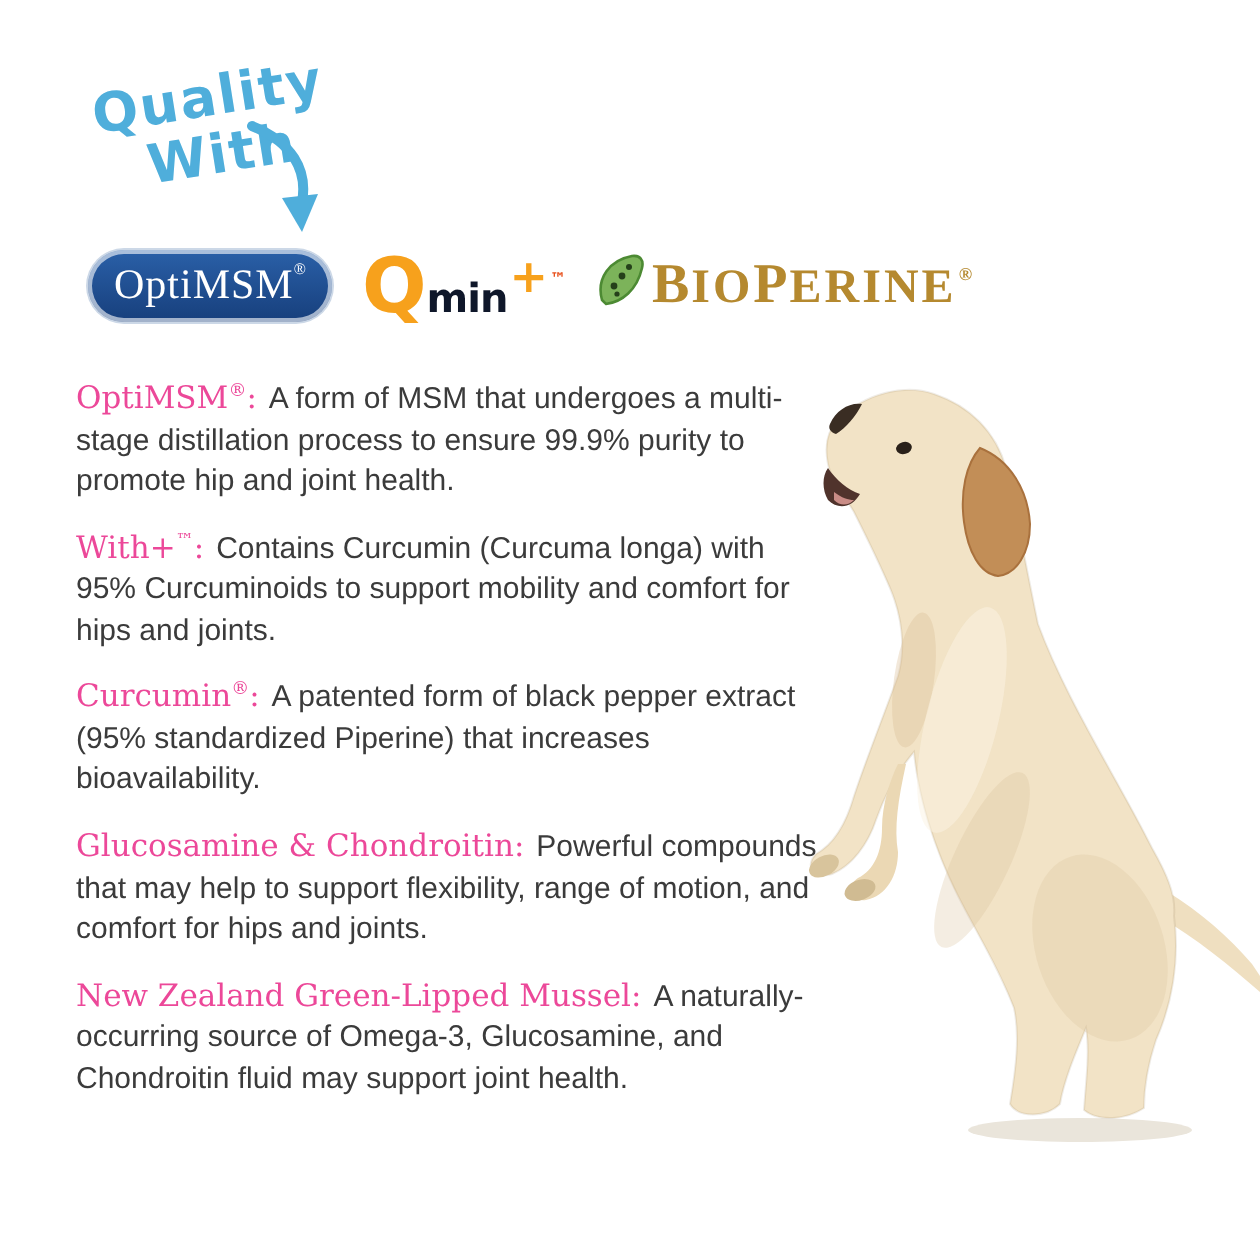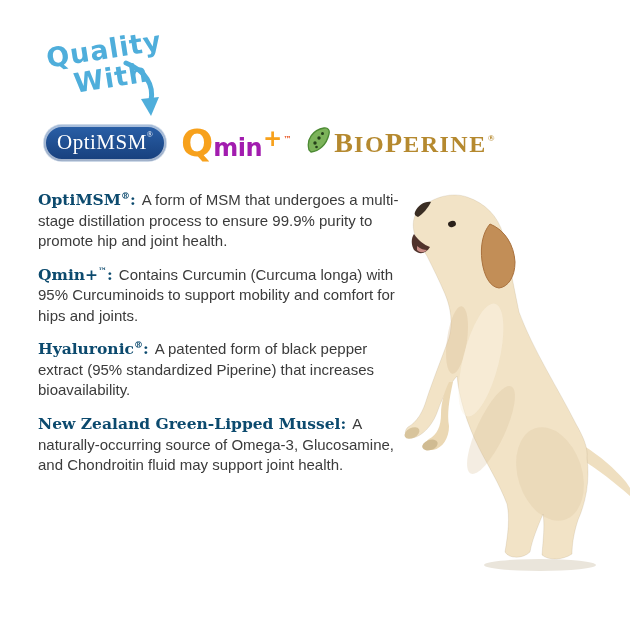--- a/index.html
+++ b/index.html
@@ -22,32 +22,32 @@
     display:flex;align-items:flex-start;justify-content:center;
     background:linear-gradient(180deg,#2a60a8,#173f7c);
     border-radius:999px;padding:5px 13px 7px 13px;
     box-shadow:inset 0 0 0 2px rgba(255,255,255,.6), 0 0 0 1px #ccd8e7;
     color:#fff;font-family:"Liberation Serif",serif;
   }
   .optimsm-pill .txt{font-size:21px;line-height:24px;letter-spacing:.5px;}
   .optimsm-pill sup{font-size:8px;line-height:8px;margin-top:1px;}
   .qmin-logo{display:flex;align-items:baseline;font-family:"DejaVu Sans",sans-serif;font-weight:800;}
   .qmin-logo .q{font-size:38px;color:#F7A11C;line-height:1;}
-  .qmin-logo .min{font-size:24px;color:#a21caf;letter-spacing:-.5px;}
+  .qmin-logo .min{font-size:20px;color:#0f172a;letter-spacing:-.5px;}
   .qmin-logo .plus{font-size:23px;color:#F7A11C;position:relative;top:-10px;margin-left:1px;}
   .qmin-logo .tm{font-size:8px;color:#E8511D;position:relative;top:-14px;margin-left:1px;font-weight:700;}
   .bioperine-logo{display:flex;align-items:baseline;color:#B5892F;font-family:"Liberation Serif",serif;font-weight:600;}
   .bioperine-logo .leaf{align-self:center;margin-right:4px;transform:translateY(-3px);}
   .bioperine-logo .big{font-size:28px;letter-spacing:1px;line-height:1;}
   .bioperine-logo .small{font-size:24px;letter-spacing:1.5px;line-height:1;}
   .bioperine-logo sup{font-size:9px;position:relative;top:-11px;margin-left:1px;}
   
   .paras{position:absolute;left:38px;top:186px;width:378px;}
   .para{margin:0 0 9px 0;font-size:15px;line-height:20.5px;color:#3B3B3B;}
-  .para .lead{font-family:"DejaVu Serif",serif;font-weight:bold;color:#0c4a6e;font-size:15.5px;}
+  .para .lead{font-family:"DejaVu Serif",serif;font-weight:normal;color:#ec4899;font-size:15.5px;}
   .para .lead sup{font-size:9px;}
   .para .pbody{margin-left:6px;}
   
   .dog{position:absolute;left:395px;top:188px;}
 </style>
 </head>
 <body>
 
 <div class="canvas">
 
@@ -87,27 +87,30 @@
     </div>
   </div>
 
   <div class="paras">
 
     <p class="para">
       <span class="lead"><span>OptiMSM</span><sup>®</sup><span>:</span></span><span class="pbody">A form of MSM that undergoes a multi-stage distillation process to ensure 99.9% purity to promote hip and joint health.</span>
     </p>
 
     <p class="para">
-      <span class="lead"><span>Qmin+</span><sup>™</sup><span>:</span></span><span class="pbody">Contains Curcumin (Curcuma longa) with 95% Curcuminoids to support mobility and comfort for hips and joints.</span>
+      <span class="lead"><span>With+</span><sup>™</sup><span>:</span></span><span class="pbody">Contains Curcumin (Curcuma longa) with 95% Curcuminoids to support mobility and comfort for hips and joints.</span>
     </p>
 
     <p class="para">
-      <span class="lead"><span>Hyaluronic</span><sup>®</sup><span>:</span></span><span class="pbody">A patented form of black pepper extract (95% standardized Piperine) that increases bioavailability.</span>
+      <span class="lead"><span>Curcumin</span><sup>®</sup><span>:</span></span><span class="pbody">A patented form of black pepper extract (95% standardized Piperine) that increases bioavailability.</span>
     </p>
 
+    <p class="para">
+      <span class="lead"><span>Glucosamine &amp; Chondroitin</span><sup></sup><span>:</span></span><span class="pbody">Powerful compounds that may help to support flexibility, range of motion, and comfort for hips and joints.</span>
+    </p>
 
     <p class="para">
       <span class="lead"><span>New Zealand Green-Lipped Mussel</span><sup></sup><span>:</span></span><span class="pbody">A naturally-occurring source of Omega-3, Glucosamine, and Chondroitin fluid may support joint health.</span>
     </p>
 
 
   </div>
 
   <svg class="dog" width="235" height="390" viewBox="0 0 235 390" role="img">
 

